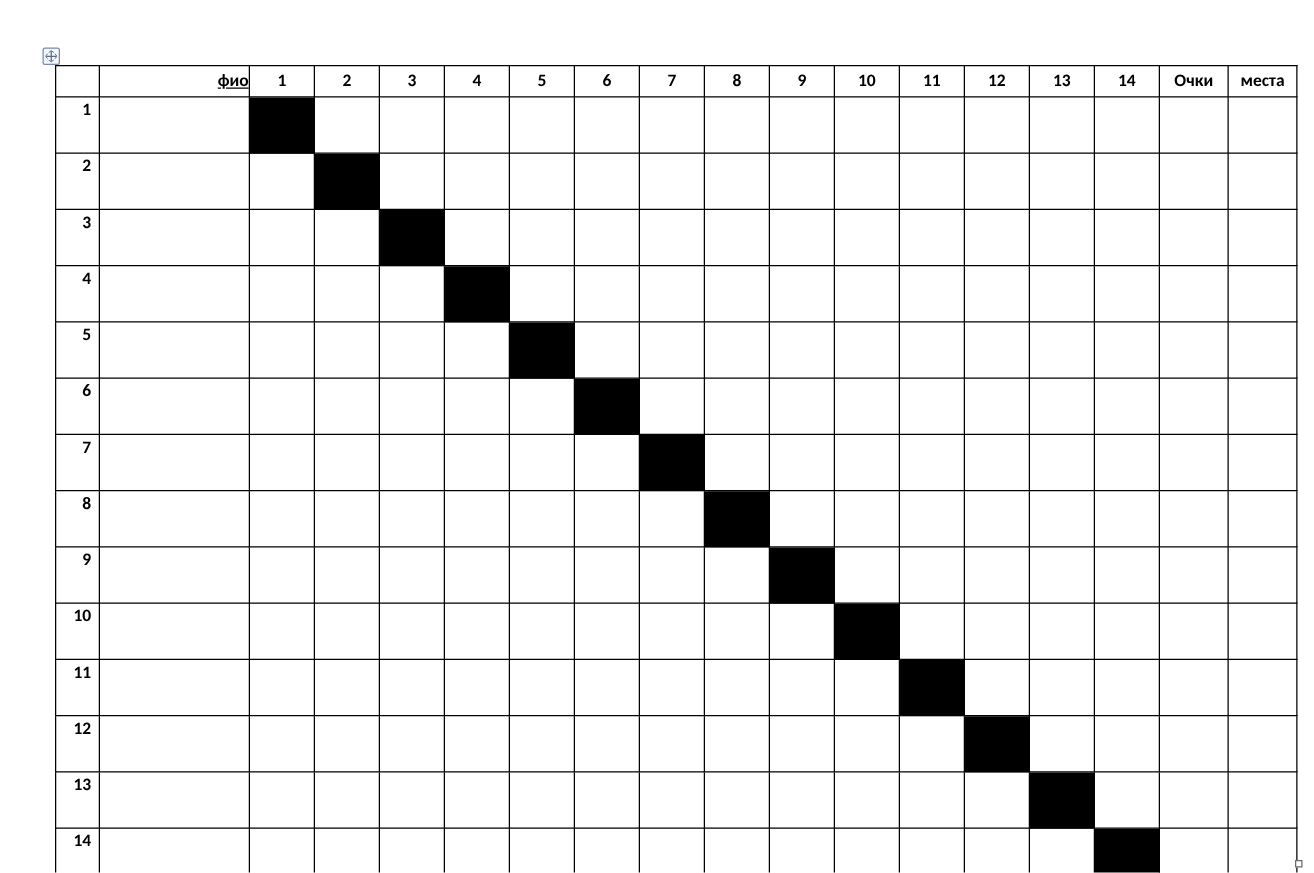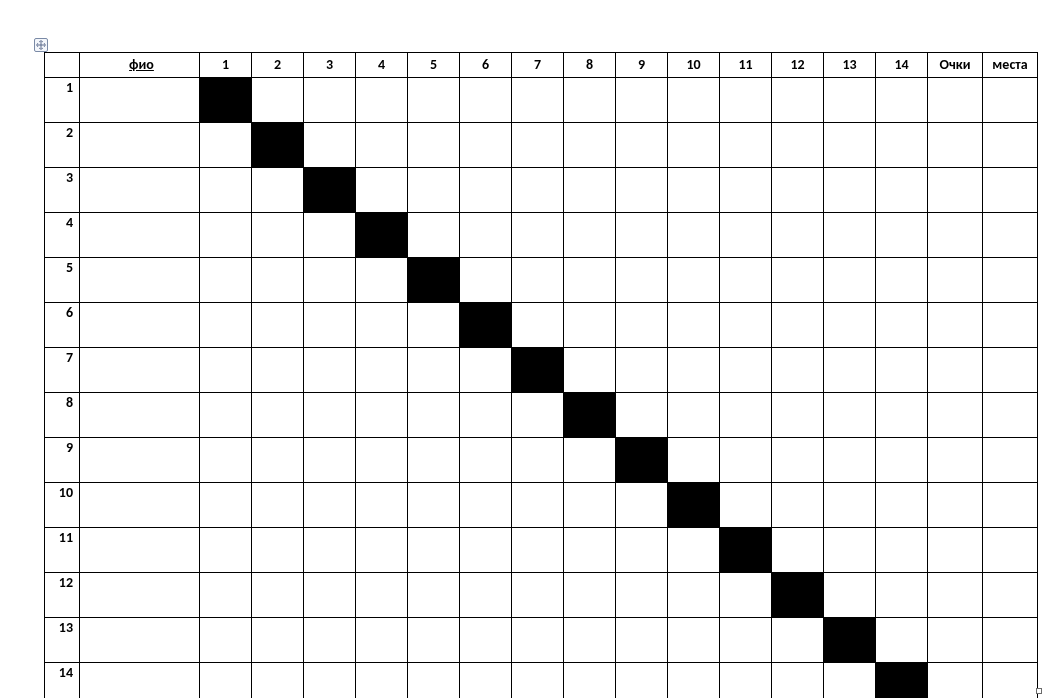--- a/index.html
+++ b/index.html
@@ -44,20 +44,21 @@
   th, td {
     border: 1px solid #000;
     padding: 0;
     vertical-align: top;
     background: #fff;
   }
   th {
     font-weight: 700;
     height: 24px;
     line-height: 24px;
+    text-align: right;
   }
   .col-rownum { width: 35px; }
   .col-name   { width: 120px; }
   .col-num    { width: 52px; }
   .col-points { width: 55px; }
   .col-place  { width: 55px; }
   th.h-name span {
     display: inline-block;
     margin-left: 4px;
     text-decoration: underline;

